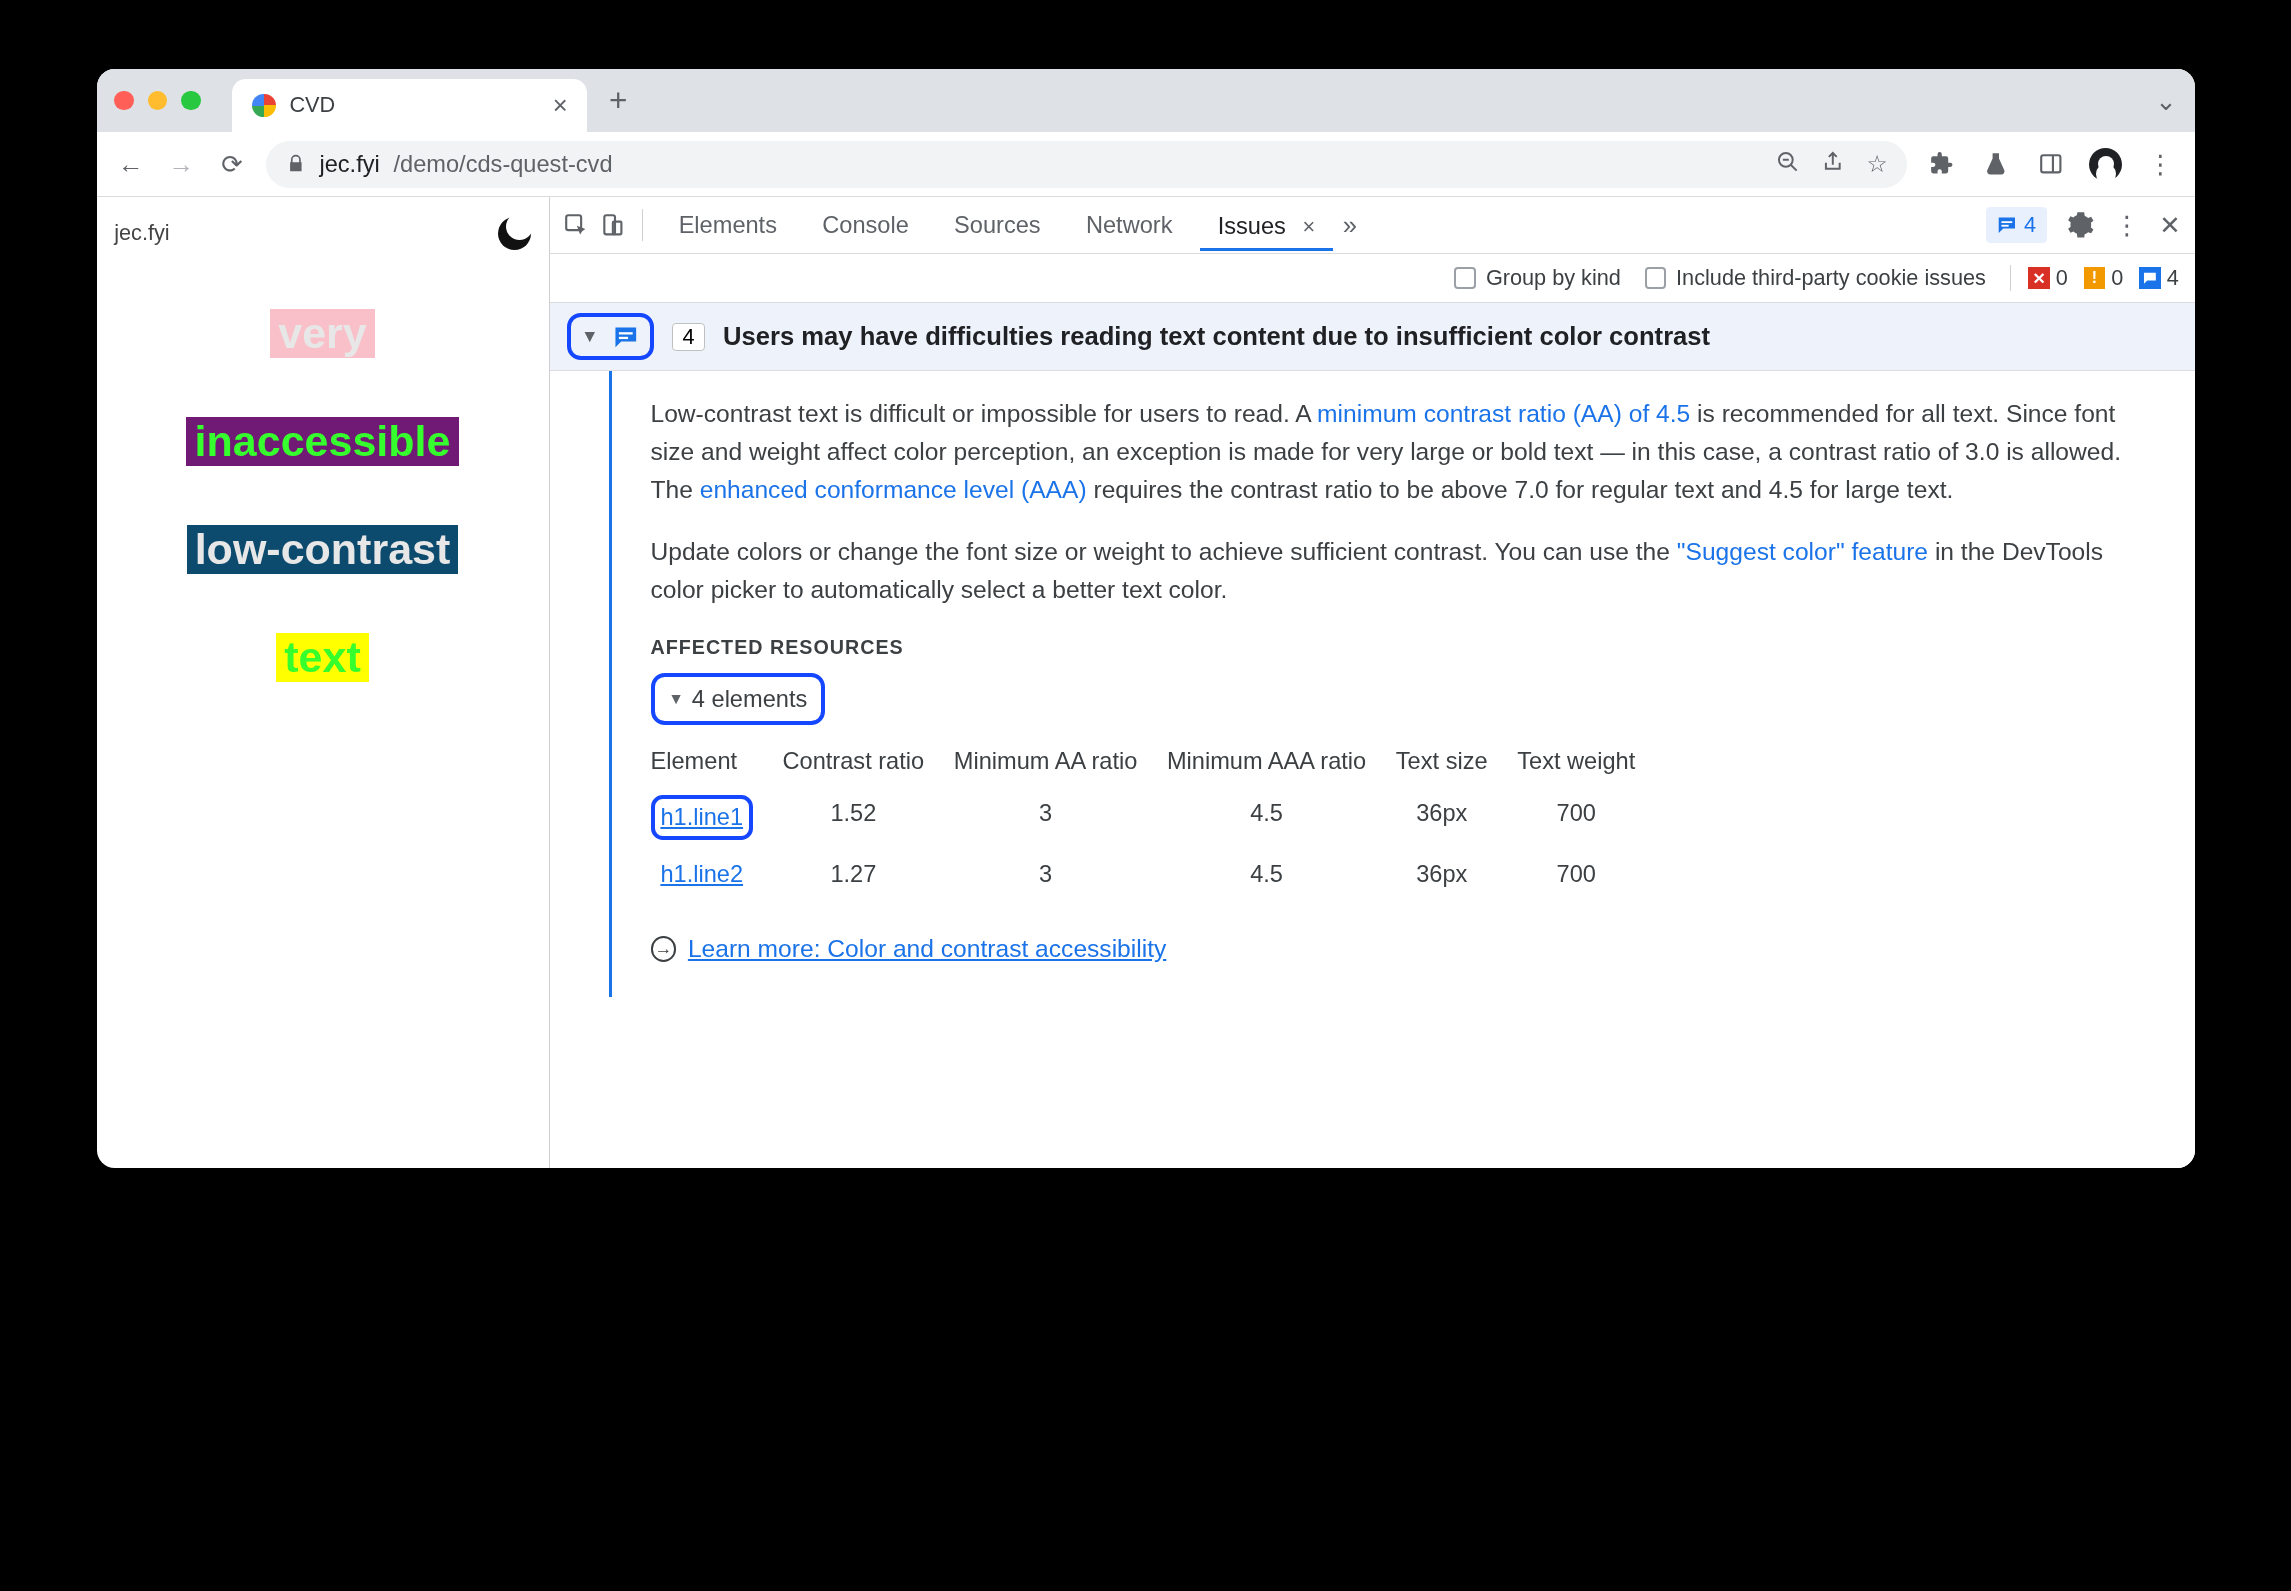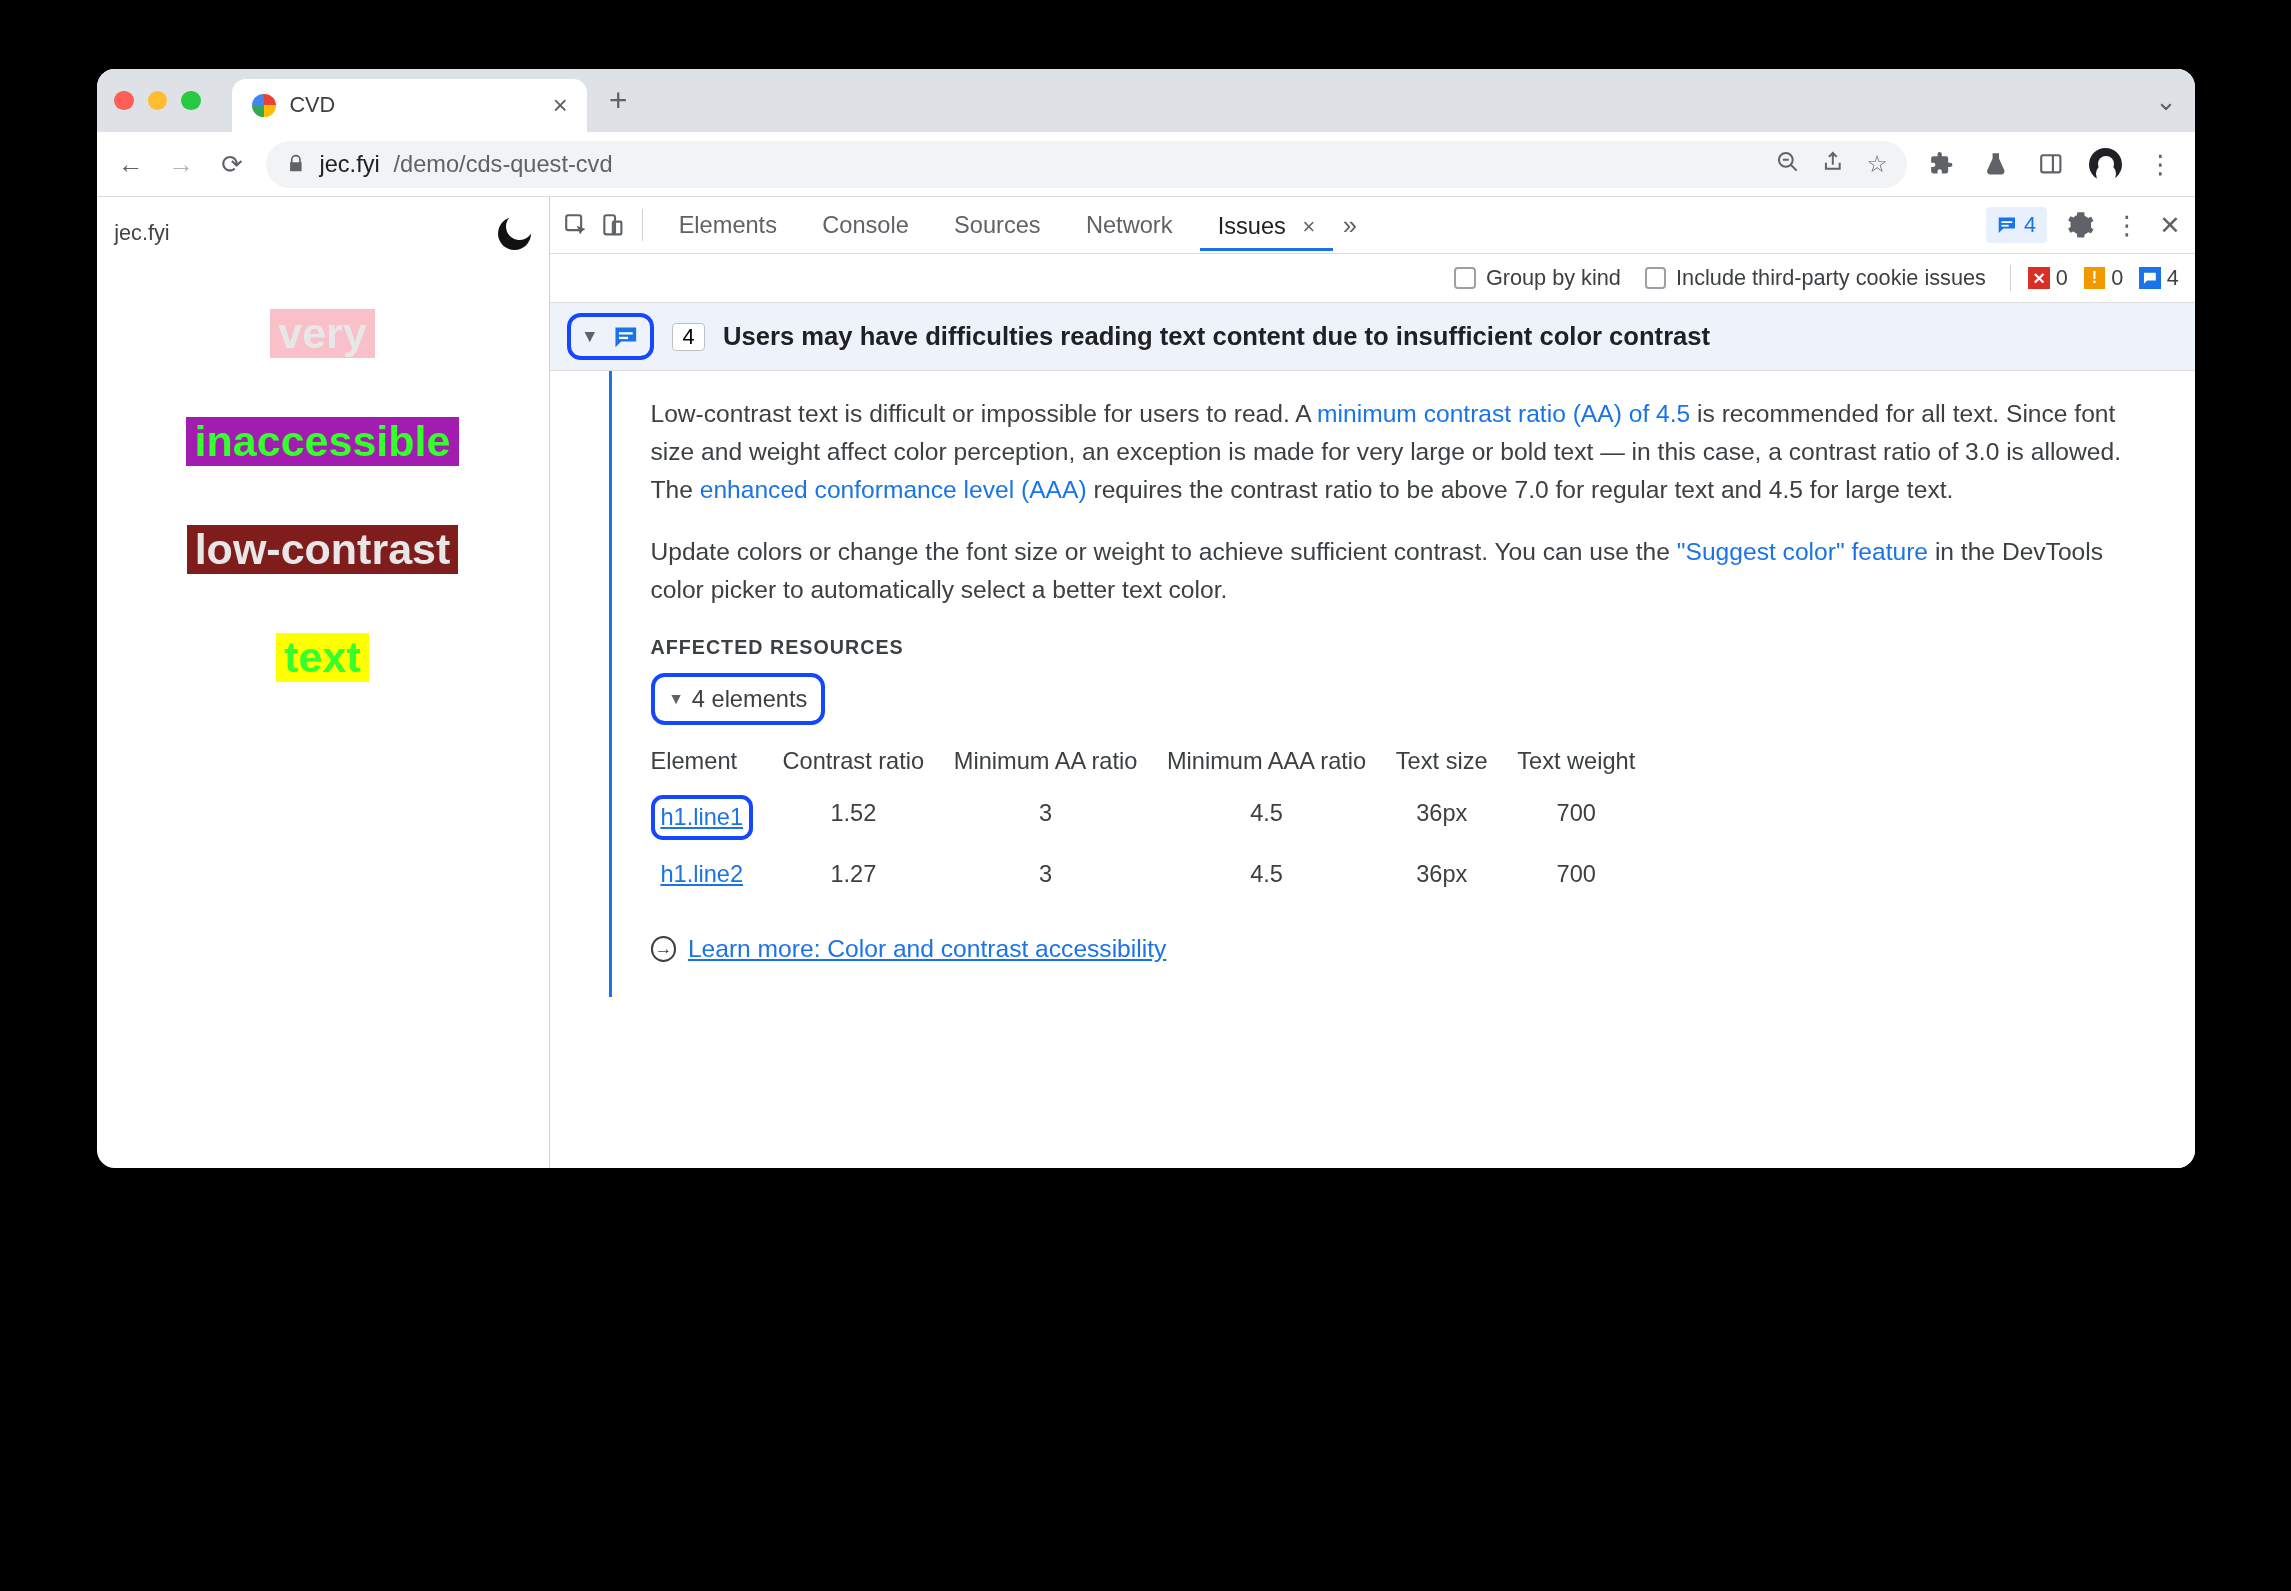--- a/index.html
+++ b/index.html
@@ -97,22 +97,22 @@
     padding: 19.7px 17.7px;
     display:flex;
     flex-direction:column;
     gap: 59px;
   }
   .page-header { display:flex; justify-content:space-between; align-items:center; font-size:21.7px; color:#444;}
   .moon { width:33px; height:33px; background:#111; border-radius:50%; position:relative;}
   .moon::after { content:""; position:absolute; width:27.6px; height:27.6px; border-radius:50%; background:#fff; top:-3.9px; left:7.9px;}
   .samples { display:flex; flex-direction:column; align-items:center; gap:59px; font-size:43px; font-weight:700;}
   .sample1 { background:#f9c0c9; color:#e7e7e7; padding:0 7.9px;}
-  .sample2 { background:#a21caf; color:#35ff2c; padding:0 9px;}
-  .sample3 { background:#7f1d1d; color:#e7e7e7; padding:0 7.9px;}
+  .sample2 { background:#701a75; color:#35ff2c; padding:0 9px;}
+  .sample3 { background:#0c4a6e; color:#e7e7e7; padding:0 7.9px;}
   .sample4 { background:#ffff00; color:#35ff2c; padding:0 7.9px;}
 
   
   .devtools { flex:1; display:flex; flex-direction:column; background:#fff;}
   .dt-tabs {
     height: 57px;
     border-bottom: 1px solid #dadce0;
     display:flex;
     align-items:center;
     padding: 0 13.8px;

